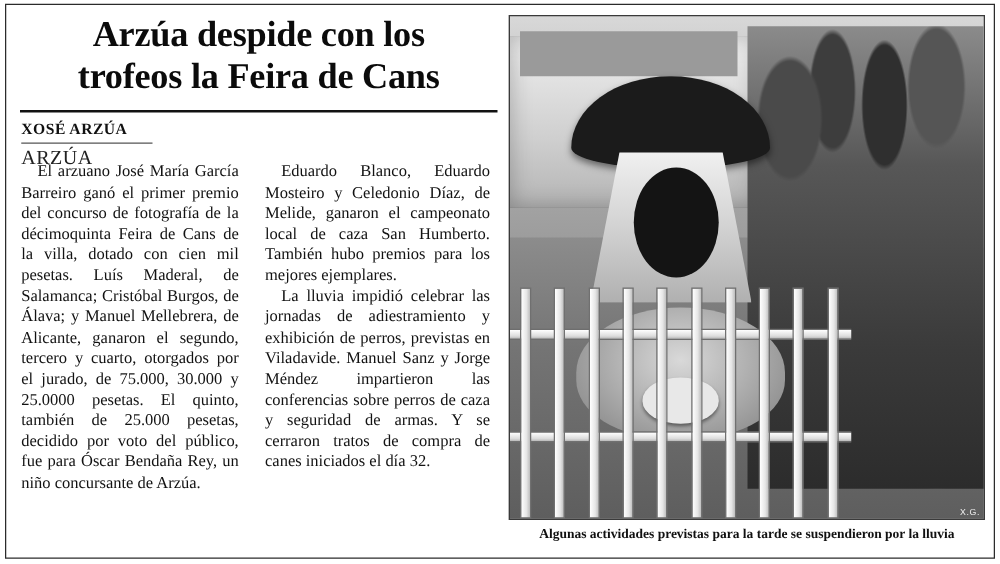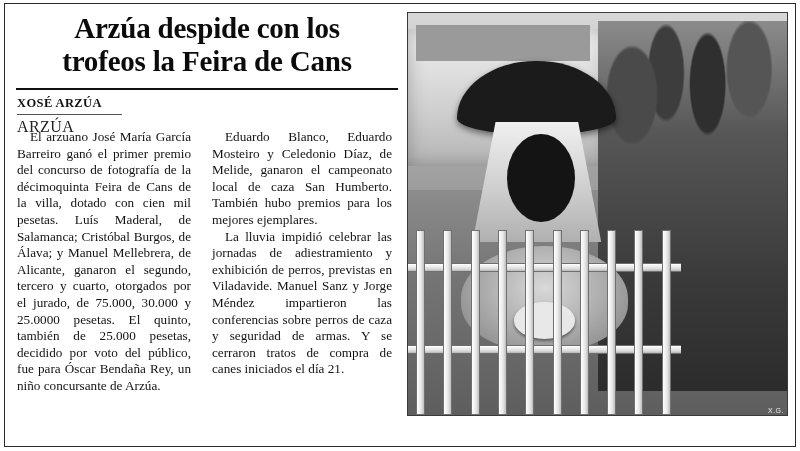--- a/index.html
+++ b/index.html
@@ -266,21 +266,21 @@
     <div class="byline-sep"></div>
     <div class="byline-place">ARZÚA</div>
   </div>
 
   <div class="col col-left">
     <p>El arzuano José María García Barreiro ganó el primer premio del concurso de fotografía de la décimoquinta Feira de Cans de la villa, dotado con cien mil pesetas. Luís Maderal, de Salamanca; Cristóbal Burgos, de Álava; y Manuel Mellebrera, de Alicante, ganaron el segundo, tercero y cuarto, otorgados por el jurado, de 75.000, 30.000 y 25.0000 pesetas. El quinto, también de 25.000 pesetas, decidido por voto del público, fue para Óscar Bendaña Rey, un niño concursante de Arzúa.</p>
   </div>
 
   <div class="col col-right">
     <p>Eduardo Blanco, Eduardo Mosteiro y Celedonio Díaz, de Melide, ganaron el campeonato local de caza San Humberto. También hubo premios para los mejores ejemplares.</p>
-    <p>La lluvia impidió celebrar las jornadas de adiestramiento y exhibición de perros, previstas en Viladavide. Manuel Sanz y Jorge Méndez impartieron las conferencias sobre perros de caza y seguridad de armas. Y se cerraron tratos de compra de canes iniciados el día 21.</p>
+    <p>La lluvia impidió celebrar las jornadas de adiestramiento y exhibición de perros, previstas en Viladavide. Manuel Sanz y Jorge Méndez impartieron las conferencias sobre perros de caza y seguridad de armas. Y se cerraron tratos de compra de canes iniciados el día 32.</p>
   </div>
 
   <div class="photo">
     <div class="ph-sky"></div>
     <div class="ph-buildings"></div>
     <div class="ph-roof"></div>
     <div class="ph-ground"></div>
     <div class="ph-crowd"></div>
     <div class="ph-umbrella"></div>
     <div class="ph-tent"></div>
@@ -297,13 +297,14 @@
       <div class="slat" style="left:43%"></div>
       <div class="slat" style="left:53%"></div>
       <div class="slat" style="left:63%"></div>
       <div class="slat" style="left:73%"></div>
       <div class="slat" style="left:83%"></div>
       <div class="slat" style="left:93%"></div>
     </div>
     <div class="ph-credit">X.G.</div>
   </div>
 
+  <div class="caption">Algunas actividades previstas para la tarde se suspendieron por la lluvia</div>
 </div>
 
 </body></html>

